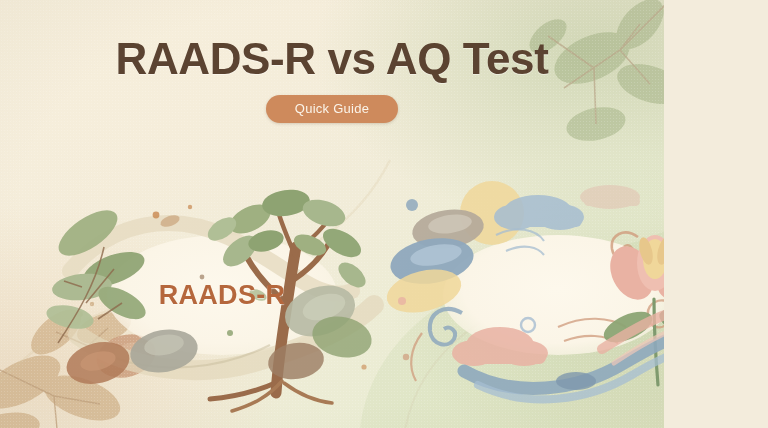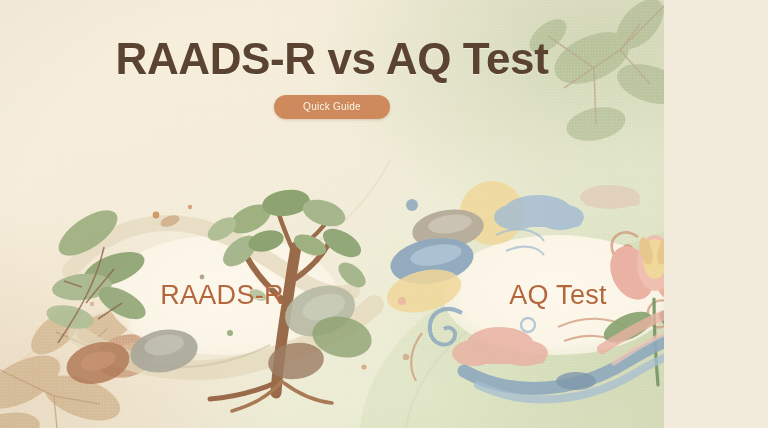--- a/index.html
+++ b/index.html
@@ -55,21 +55,21 @@
     font-size:25px;
     font-weight:normal;
     color:#6d5743;
     letter-spacing:.1px;
   }
   .badge-wrap{ margin-top:13px; }
   .badge{
     display:inline-block;
     background:#ce8a5c;
     color:#fbf4e9;
-    font-size:10px;
+    font-size:13px;
     padding:6px 29px 7px;
     border-radius:20px;
     letter-spacing:.25px;
     box-shadow:0 1px 3px rgba(110,75,45,.22);
   }
 
   
   .panels{
     position:absolute; left:0; top:185px; width:768px; height:228px; z-index:6;
   }
@@ -84,21 +84,21 @@
     transform:translate(-50%,-50%);
     width:230px; height:120px;
     border-radius:50%;
     background:radial-gradient(ellipse at 50% 45%, #fdf8ec 0%, #fbf5e7 58%, rgba(251,245,231,.25) 100%);
   }
   .panel-label{
     position:absolute; left:0; right:0; top:50%;
     transform:translateY(-50%);
     text-align:center;
     font-size:27px;
-    font-weight:normal;
+    font-weight:bold;
     color:#b5673c;
     letter-spacing:.3px;
     z-index:5;
     text-shadow:0 1px 1px rgba(255,255,255,.55);
   }
 
   svg{ display:block; overflow:visible; }
 </style>
 </head>
 <body>
@@ -295,19 +295,18 @@
 
         <circle cx="24" cy="20" r="6" fill="#8ea8bd" opacity=".85"></circle>
         <circle cx="14" cy="116" r="4" fill="#e9b2a3" opacity=".8"></circle>
         <circle cx="18" cy="172" r="3.2" fill="#cf9b7c" opacity=".7"></circle>
         <circle cx="306" cy="176" r="3.6" fill="#e07f63" opacity=".7"></circle>
         <circle cx="294" cy="166" r="2.6" fill="#a6bdd1" opacity=".7"></circle>
         <circle cx="322" cy="190" r="2.4" fill="#cf9b7c" opacity=".6"></circle>
         <ellipse cx="300" cy="104" rx="10" ry="5" fill="#e9b2a3" opacity=".7" transform="rotate(-20 300 104)"></ellipse>
       </svg>
 
-      <div class="panel-label">AQ Test</div>
     </div>
   </div>
 
   <div class="grain"></div>
   <div class="vignette"></div>
 </div>
 
 </body></html>

